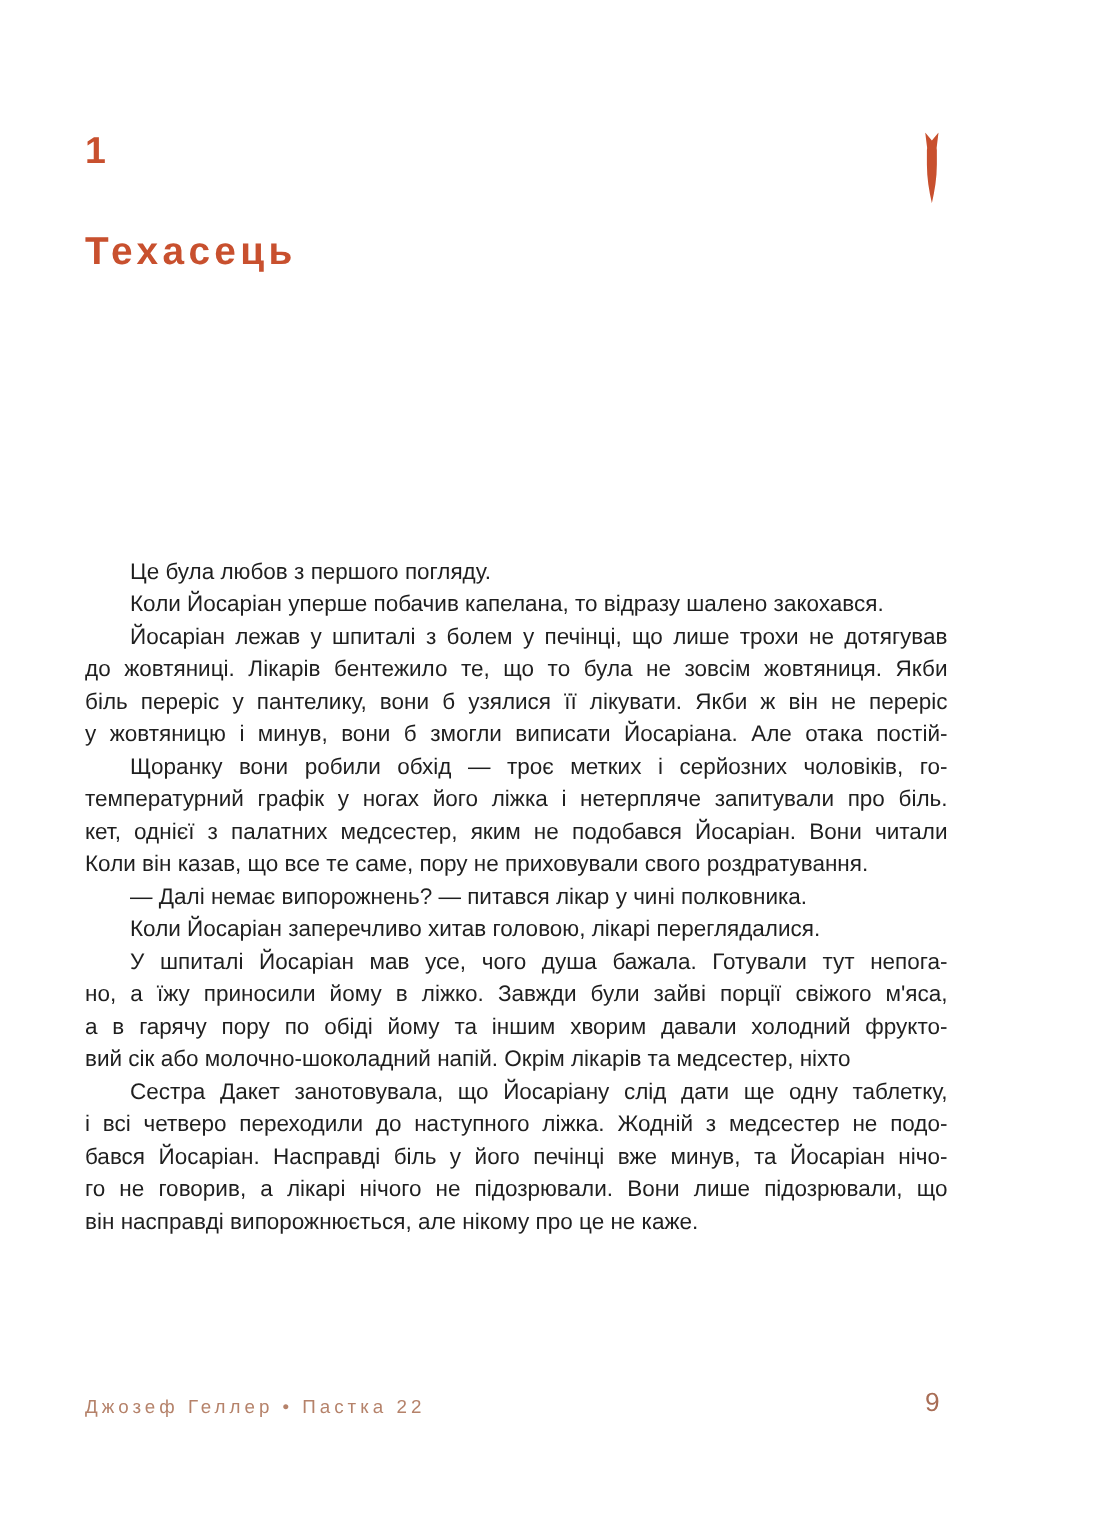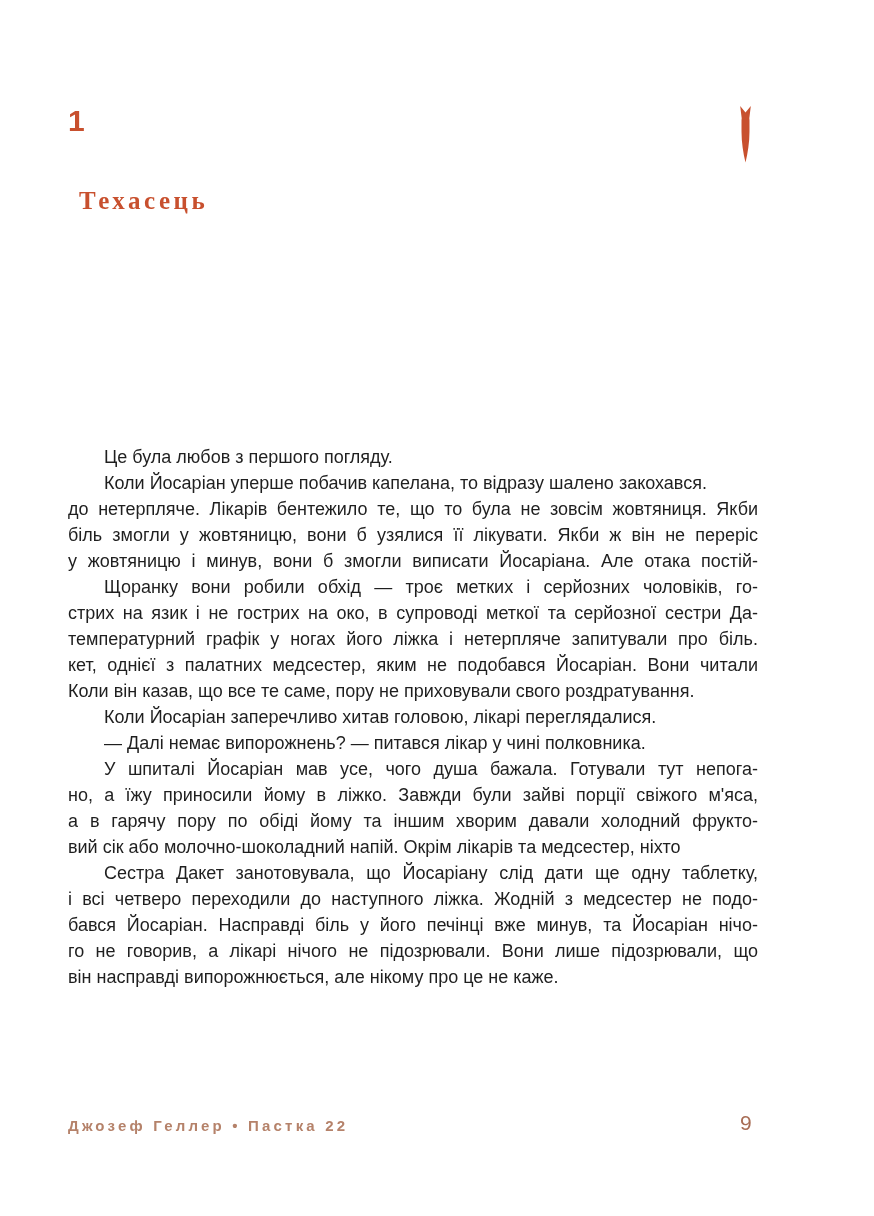--- a/index.html
+++ b/index.html
@@ -28,28 +28,27 @@
     position: absolute;
     left: 735px;
     top: 106px;
     width: 21px;
     height: 57px;
     color: var(--accent, #C8502E);
   }
   .bomb-icon svg { display: block; width: 100%; height: 100%; }
   .chapter-title {
     position: absolute;
-    left: 79px;
+    left: 68px;
     top: 185px;
-    font-size: 25px;
+    font-size: 31px;
     line-height: 32px;
     font-weight: bold;
     letter-spacing: 3.5px;
     color: var(--accent, #C8502E);
-    font-family: Liberation Serif, serif;
   }
   .body-text {
     position: absolute;
     left: 68px;
     top: 444px;
     width: 690px;
     font-size: 18px;
     line-height: 26px;
     color: var(--body-text, #1F1F1F);
   }
@@ -64,21 +63,20 @@
   .line.first { text-indent: 36px; }
   .line.last { text-align-last: left; }
   .running-footer {
     position: absolute;
     left: 68px;
     top: 1116px;
     font-size: 15px;
     line-height: 20px;
     letter-spacing: 3.2px;
     color: var(--footer-text, #B5826A);
-    font-weight: bold;
   }
   .page-number {
     position: absolute;
     left: 740px;
     top: 1109px;
     font-size: 21px;
     line-height: 28px;
     color: var(--page-number, #A86D55);
   }
 </style>
@@ -101,36 +99,36 @@
   <div class="chapter-title">Техасець</div>
 
   <div class="body-text">
       <div class="paragraph">
         <div class="line first last">Це була любов з першого погляду.</div>
       </div>
       <div class="paragraph">
         <div class="line first last">Коли Йосаріан уперше побачив капелана, то відразу шалено закохався.</div>
       </div>
       <div class="paragraph">
-        <div class="line">до нетерпляче. Лікарів бентежило те, що то була не зовсім жовтяниця. Якби</div>
-        <div class="line">біль змогли у жовтяницю, вони б узялися її лікувати. Якби ж він не переріс</div>
+        <div class="line first">Йосаріан лежав у шпиталі з болем у печінці, що лише трохи не дотягував</div>
+        <div class="line">до жовтяниці. Лікарів бентежило те, що то була не зовсім жовтяниця. Якби</div>
+        <div class="line">біль переріс у пантелику, вони б узялися її лікувати. Якби ж він не переріс</div>
         <div class="line">у жовтяницю і минув, вони б змогли виписати Йосаріана. Але отака постій-</div>
       </div>
       <div class="paragraph">
         <div class="line first">Щоранку вони робили обхід — троє метких і серйозних чоловіків, го-</div>
-        <div class="line">стрих на язик і не гострих на око, в супроводі меткої та серйозної сестри Да-</div>
         <div class="line">температурний графік у ногах його ліжка і нетерпляче запитували про біль.</div>
         <div class="line">кет, однієї з палатних медсестер, яким не подобався Йосаріан. Вони читали</div>
         <div class="line last">Коли він казав, що все те саме, пору не приховували свого роздратування.</div>
       </div>
       <div class="paragraph">
-        <div class="line first last">Коли Йосаріан заперечливо хитав головою, лікарі переглядалися.</div>
+        <div class="line first last">— Далі немає випорожнень? — питався лікар у чині полковника.</div>
       </div>
       <div class="paragraph">
-        <div class="line first last">— Далі немає випорожнень? — питався лікар у чині полковника.</div>
+        <div class="line first last">Коли Йосаріан заперечливо хитав головою, лікарі переглядалися.</div>
       </div>
       <div class="paragraph">
         <div class="line first">У шпиталі Йосаріан мав усе, чого душа бажала. Готували тут непога-</div>
         <div class="line">но, а їжу приносили йому в ліжко. Завжди були зайві порції свіжого м'яса,</div>
         <div class="line">а в гарячу пору по обіді йому та іншим хворим давали холодний фрукто-</div>
         <div class="line last">вий сік або молочно-шоколадний напій. Окрім лікарів та медсестер, ніхто</div>
       </div>
       <div class="paragraph">
         <div class="line first">Сестра Дакет занотовувала, що Йосаріану слід дати ще одну таблетку,</div>
         <div class="line">і всі четверо переходили до наступного ліжка. Жодній з медсестер не подо-</div>

